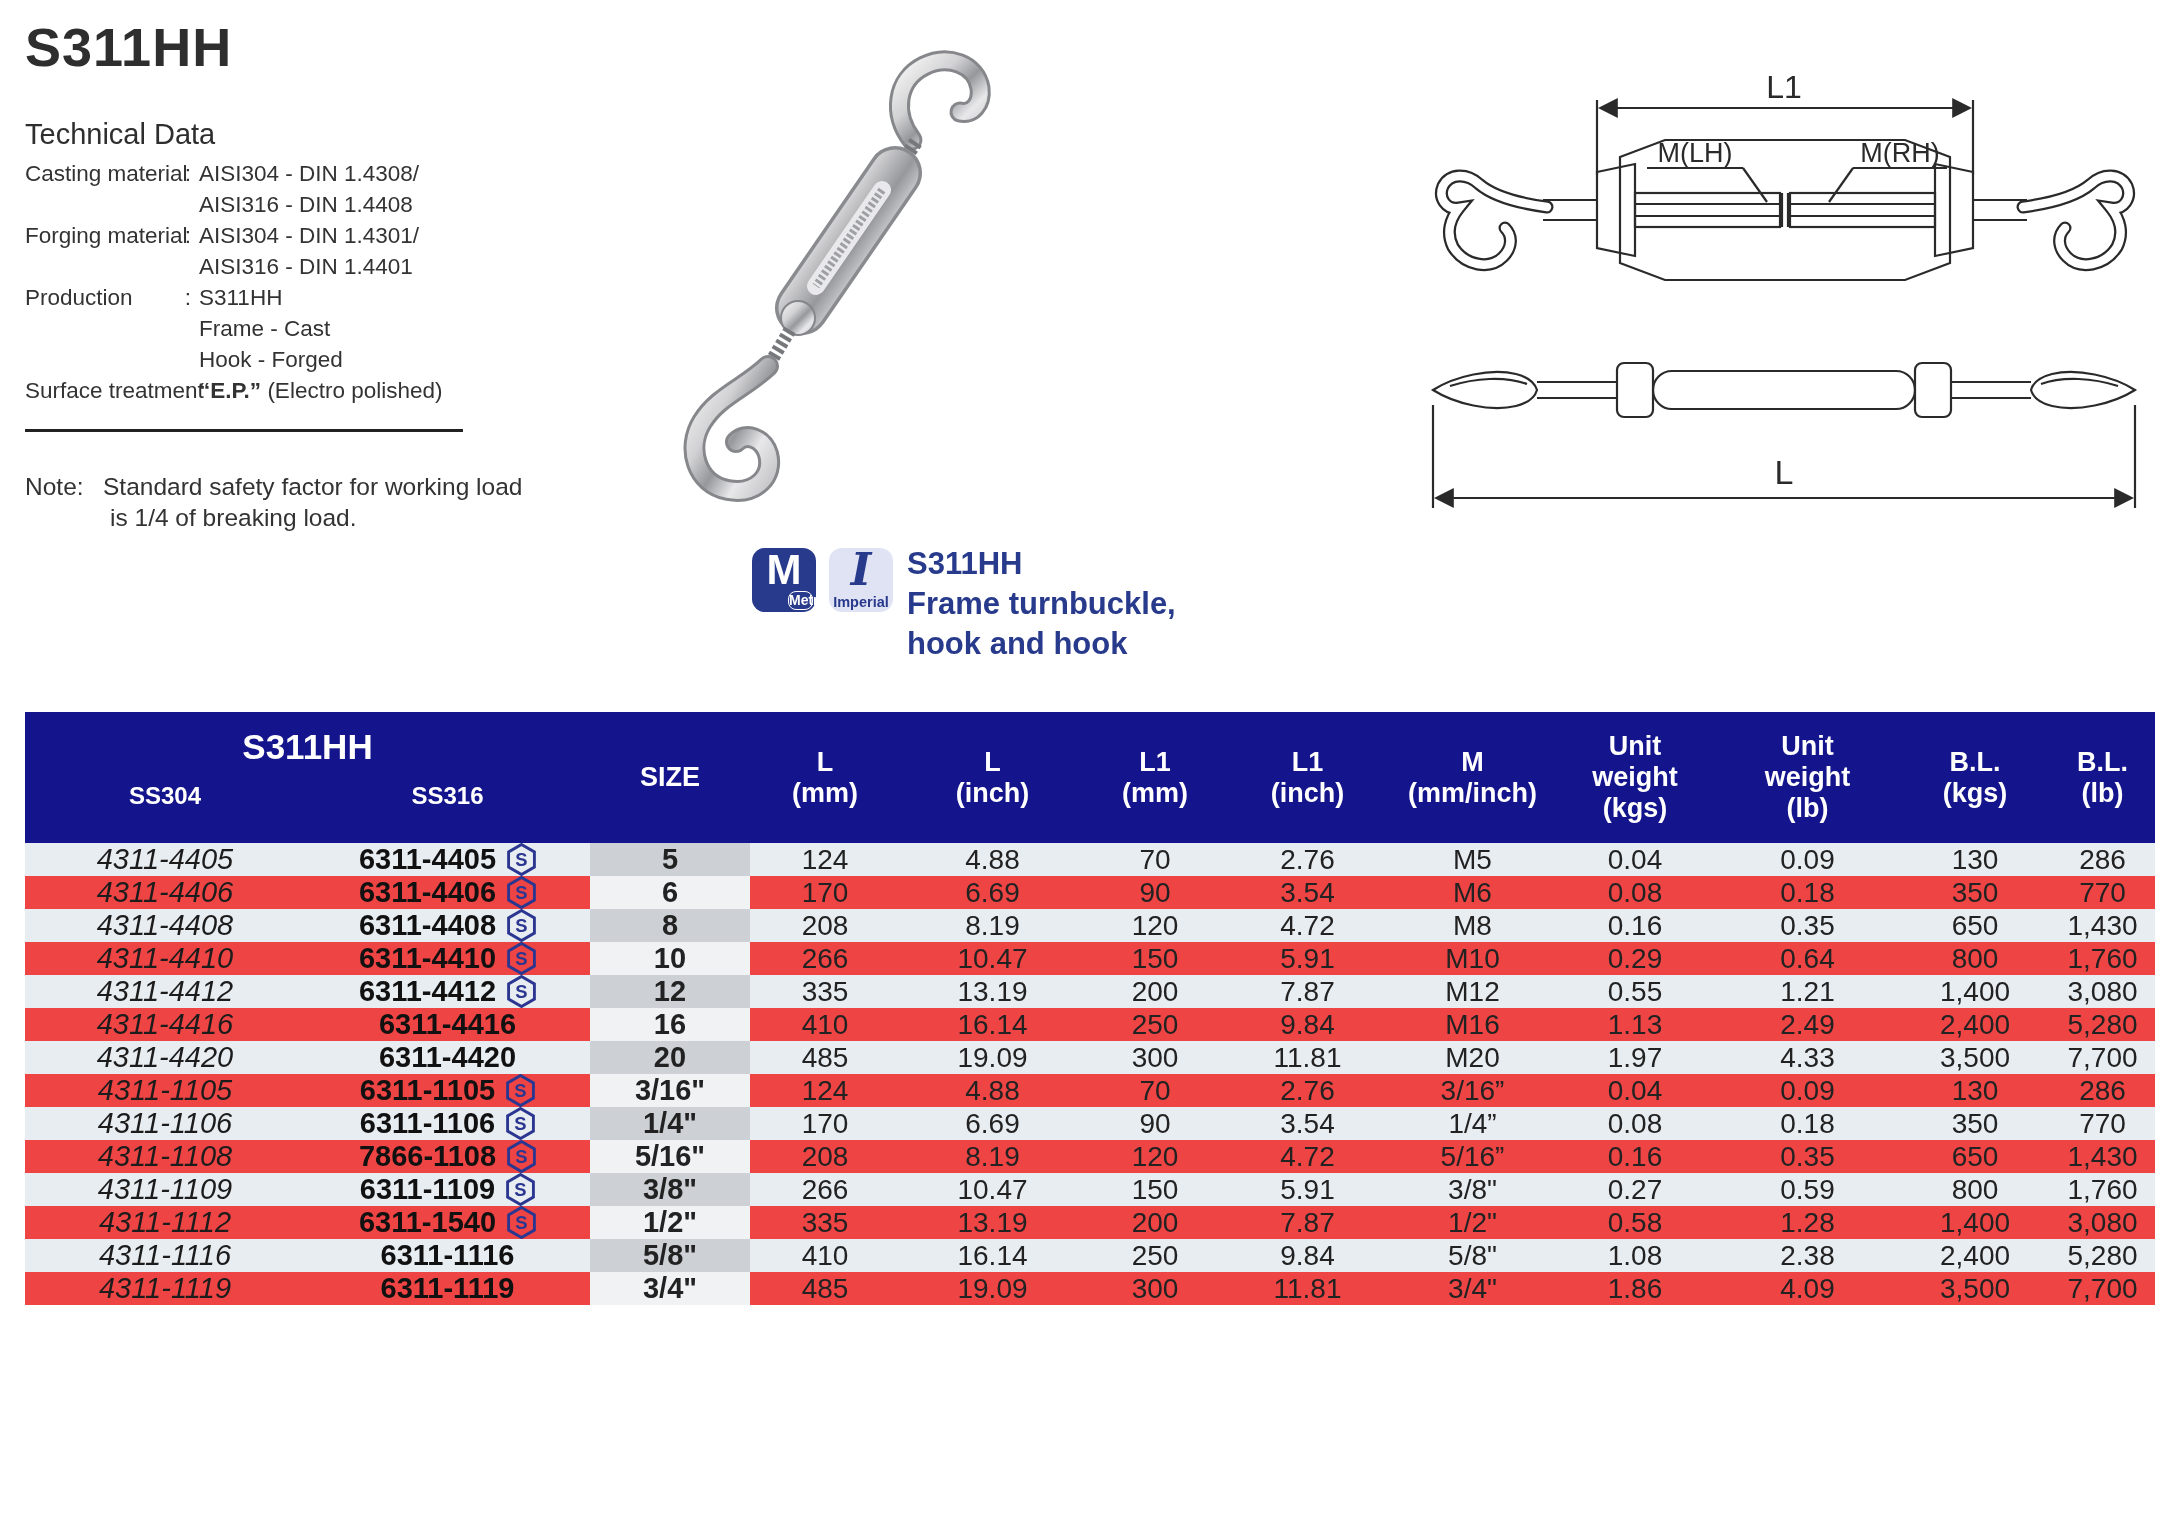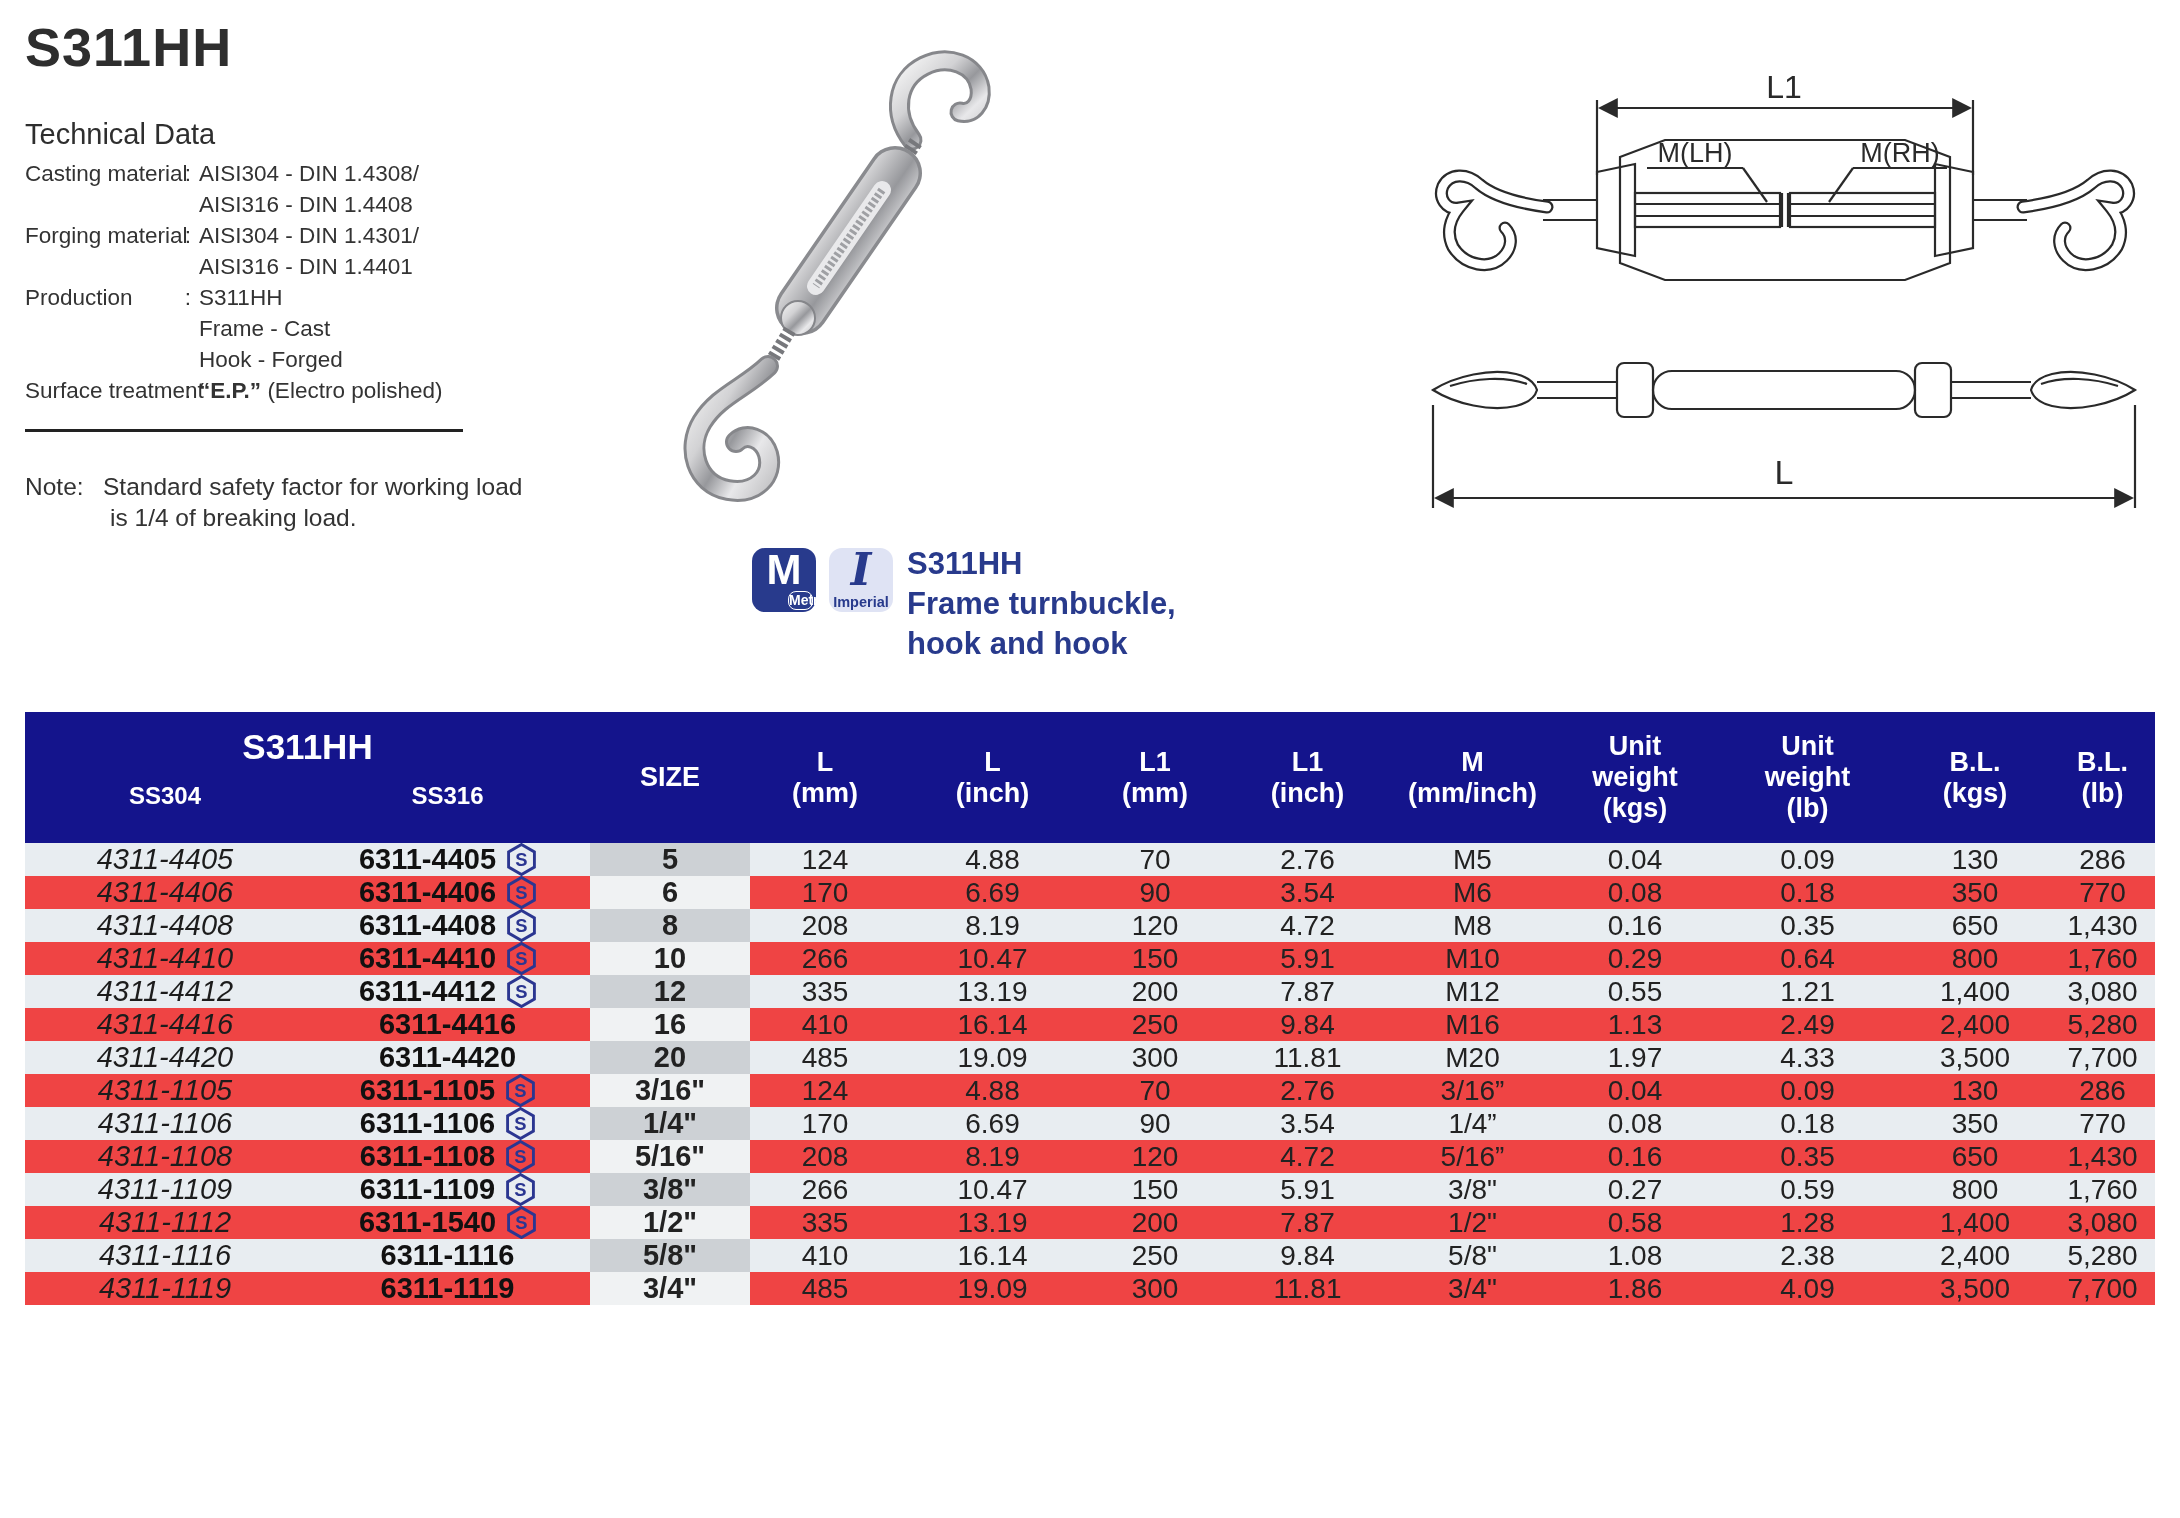--- a/index.html
+++ b/index.html
@@ -429,21 +429,21 @@
           <td class="cnum">90</td>
           <td class="cnum">3.54</td>
           <td class="cnum">1/4”</td>
           <td class="cnum">0.08</td>
           <td class="cnum">0.18</td>
           <td class="cnum">350</td>
           <td class="cnum">770</td>
         </tr>
         <tr class="even">
           <td class="c304">4311-1108</td>
-          <td class="c316"><span>6311-1108</span><svg class="hex-icon" viewBox="0 0 100 115">
+          <td class="c316"><span>7866-1108</span><svg class="hex-icon" viewBox="0 0 100 115">
     <polygon points="50,5 95,31 95,84 50,110 5,84 5,31" fill="none" stroke="#2b3691" stroke-width="10"></polygon>
     <text x="50" y="80" text-anchor="middle" font-size="64" font-weight="bold" fill="#2b3691" font-family="Liberation Sans, sans-serif">S</text>
   </svg></td>
           <td class="csize">5/16"</td>
           <td class="cnum">208</td>
           <td class="cnum">8.19</td>
           <td class="cnum">120</td>
           <td class="cnum">4.72</td>
           <td class="cnum">5/16”</td>
           <td class="cnum">0.16</td>

